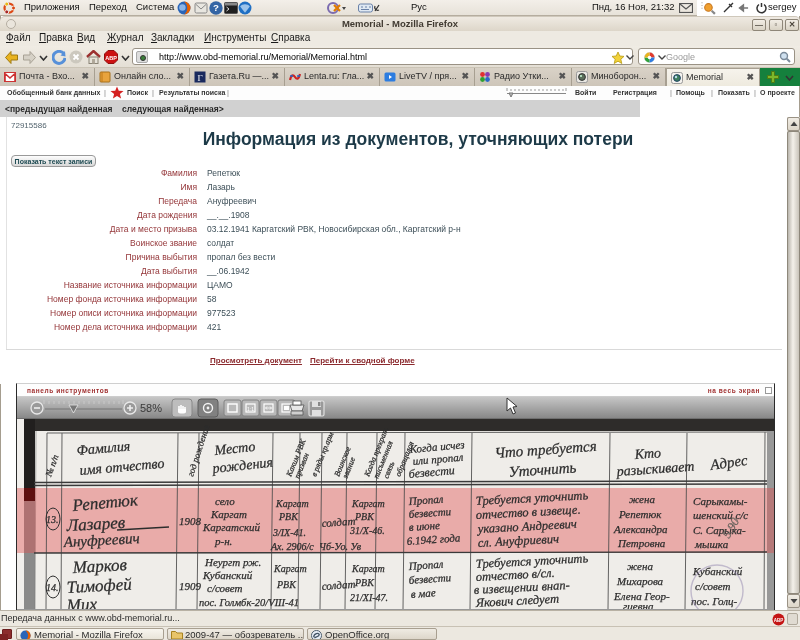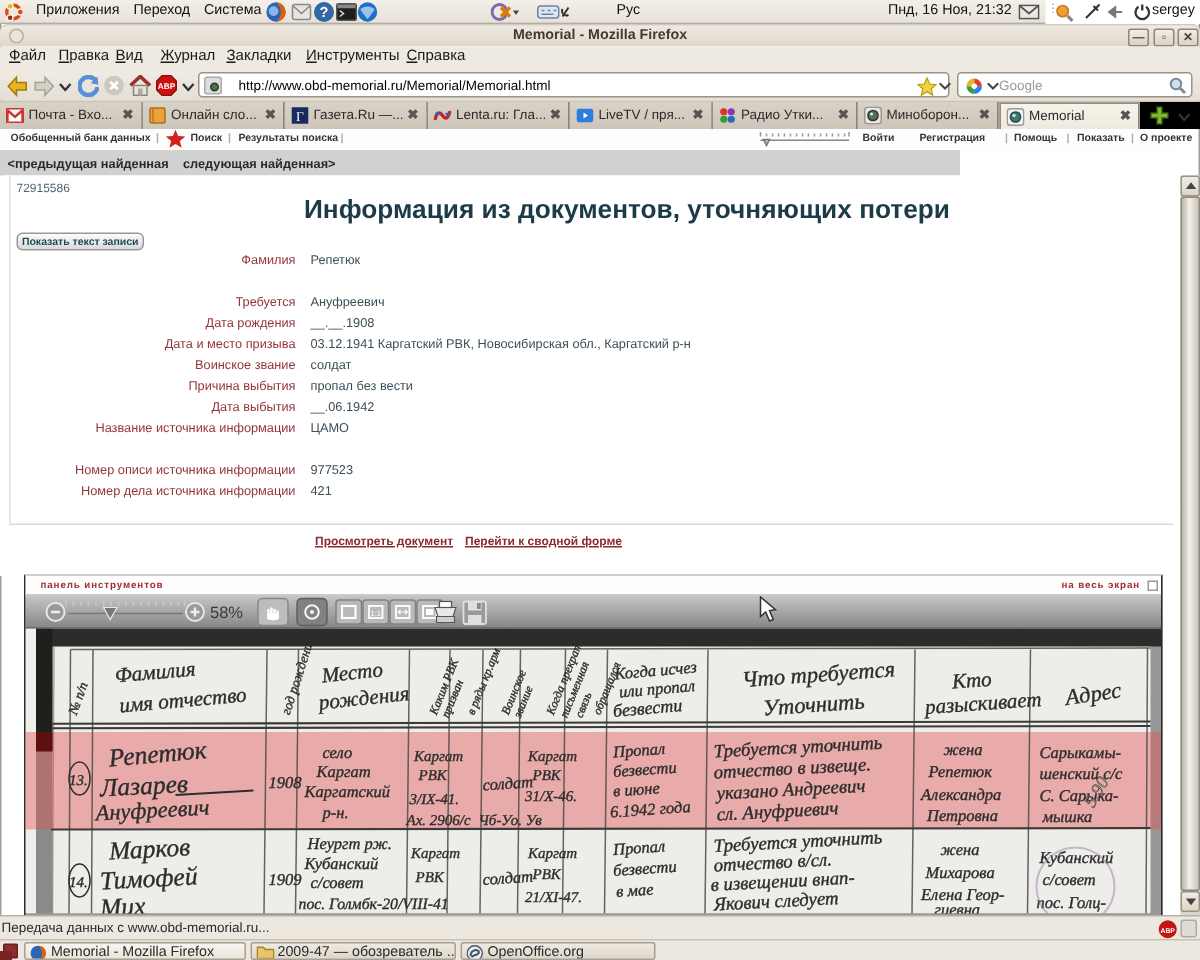--- a/index.html
+++ b/index.html
@@ -14,21 +14,21 @@
 .winbtn { position:absolute; top:2px; width:14px; height:12px; background:linear-gradient(#f2ede5,#d9d2c4); border:1px solid #8e8678; border-radius:2px; font-size:8px; line-height:10px; text-align:center; color:#4a443a; font-weight:bold; }
 
 #menubar { left:0; top:31px; width:800px; height:15px; background:#eeeae2; font-size:10px; color:#1a1a1a;padding-left:20px; }
 #menubar span { position:absolute; top:1px; }
 #menubar u { text-decoration:underline; }
 
 #navbar { left:0; top:46px; width:800px; height:22px; background:linear-gradient(#f0ece4,#e4dfd5); border-bottom:1px solid #cbc4b6; }
 #urlbar { position:absolute; left:132px; top:2px; width:501px; height:17px; background:#fff; border:1px solid #9a9285; border-radius:3px; font-size:9px; color:#000; }
 #searchbar { position:absolute; left:638px; top:2px; width:157px; height:17px; background:#fff; border:1px solid #9a9285; border-radius:3px; font-size:9px; color:#9a9a9a; }
 
-#tabs { left:0; top:68px; width:800px; height:18px; background:#000000; font-size:9px; color:#2a2a2a; }
+#tabs { left:0; top:68px; width:800px; height:18px; background:#15803d; font-size:9px; color:#2a2a2a; }
 .tab { position:absolute; top:0; height:18px; background:linear-gradient(#d9d2c7,#cdc5b9); border-right:1px solid #a79f91; padding:3px 16px 0 19px; white-space:nowrap; overflow:hidden; }
 .tab.active { background:linear-gradient(#f6f3ec,#eeeade); border:1px solid #a79f91; border-bottom:none; }
 .tab .x { position:absolute; right:5px; top:3px; font-size:9px; color:#555; font-weight:bold; }
 .fav { position:absolute; left:4px; top:3px; width:12px; height:12px; }
 
 #sitebar { left:0; top:86px; width:786px; height:14px; background:#fdfdfd; font-size:7px; font-weight:bold; color:#333; }
 #sitebar span { position:absolute; top:3px; white-space:nowrap; }
 
 #graybar { left:0; top:100px; width:640px; height:17px; background:#d1d1d1; font-size:8.5px; font-weight:bold; color:#2a2a2a; }
 #graybar span { position:absolute; top:4px; white-space:nowrap; }
@@ -308,22 +308,26 @@
   <span style="left:122px">следующая найденная&gt;</span>
 </div>
 <div class="abs" id="content">
   <div id="recno">72915586</div>
   <div id="pagetitle">Информация из документов, уточняющих потери</div>
   <div id="showbtn">Показать текст записи</div>
   <div class="frow" style="top:51px">
       <span class="lb">Фамилия</span>
       <span class="vl">Репетюк</span>
     </div>
+  <div class="frow" style="top:65px">
+      <span class="lb">Имя</span>
+      <span class="vl">Лазарь</span>
+    </div>
   <div class="frow" style="top:79px">
-      <span class="lb">Требуется</span>
+      <span class="lb">Передача</span>
       <span class="vl">Ануфреевич</span>
     </div>
   <div class="frow" style="top:93px">
       <span class="lb">Дата рождения</span>
       <span class="vl">__.__.1908</span>
     </div>
   <div class="frow" style="top:107px">
       <span class="lb">Дата и место призыва</span>
       <span class="vl">03.12.1941 Каргатский РВК, Новосибирская обл., Каргатский р-н</span>
     </div>
@@ -335,20 +339,24 @@
       <span class="lb">Причина выбытия</span>
       <span class="vl">пропал без вести</span>
     </div>
   <div class="frow" style="top:149px">
       <span class="lb">Дата выбытия</span>
       <span class="vl">__.06.1942</span>
     </div>
   <div class="frow" style="top:163px">
       <span class="lb">Название источника информации</span>
       <span class="vl">ЦАМО</span>
+    </div>
+  <div class="frow" style="top:177px">
+      <span class="lb">Номер фонда источника информации</span>
+      <span class="vl">58</span>
     </div>
   <div class="frow" style="top:191px">
       <span class="lb">Номер описи источника информации</span>
       <span class="vl">977523</span>
     </div>
   <div class="frow" style="top:205px">
       <span class="lb">Номер дела источника информации</span>
       <span class="vl">421</span>
     </div>
   <div id="vline"></div>

